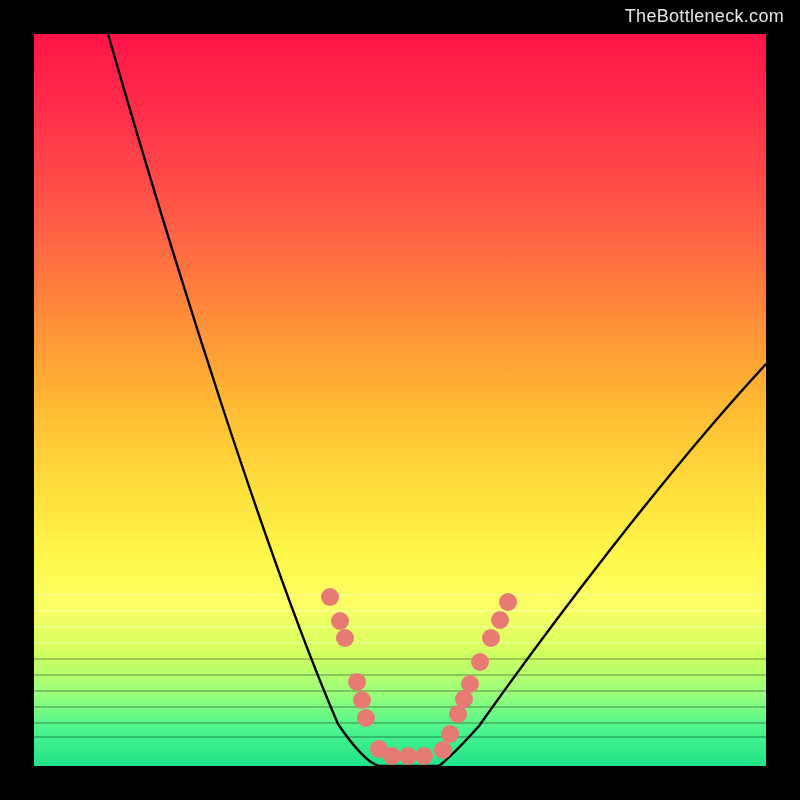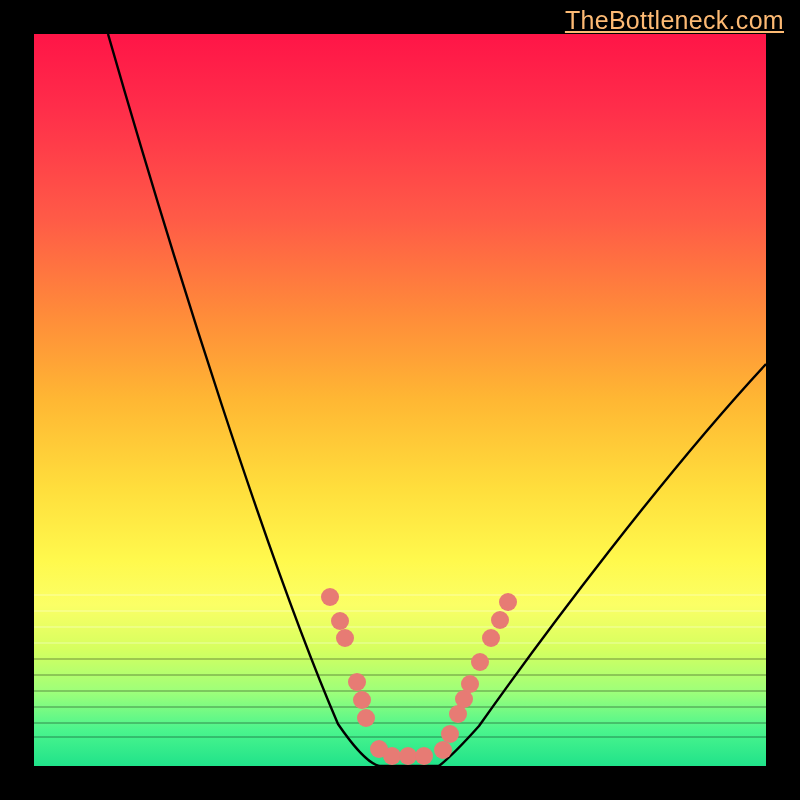--- a/index.html
+++ b/index.html
@@ -48,26 +48,25 @@
     position: absolute;
     left: 0;
     right: 0;
     height: 2px;
     opacity: 0.22;
   }
   .watermark {
     position: absolute;
     top: 6px;
     right: 16px;
-    color: #fdba74;
-    font-size: 25px;
+    color: #e5e5e5;
+    font-size: 18px;
     font-weight: 500;
     letter-spacing: 0.3px;
     user-select: none;
-    text-decoration: underline;
   }
   svg.curves {
     position: absolute;
     inset: 0;
   }
 </style>
 </head>
 <body>
 
 <div class="frame">

